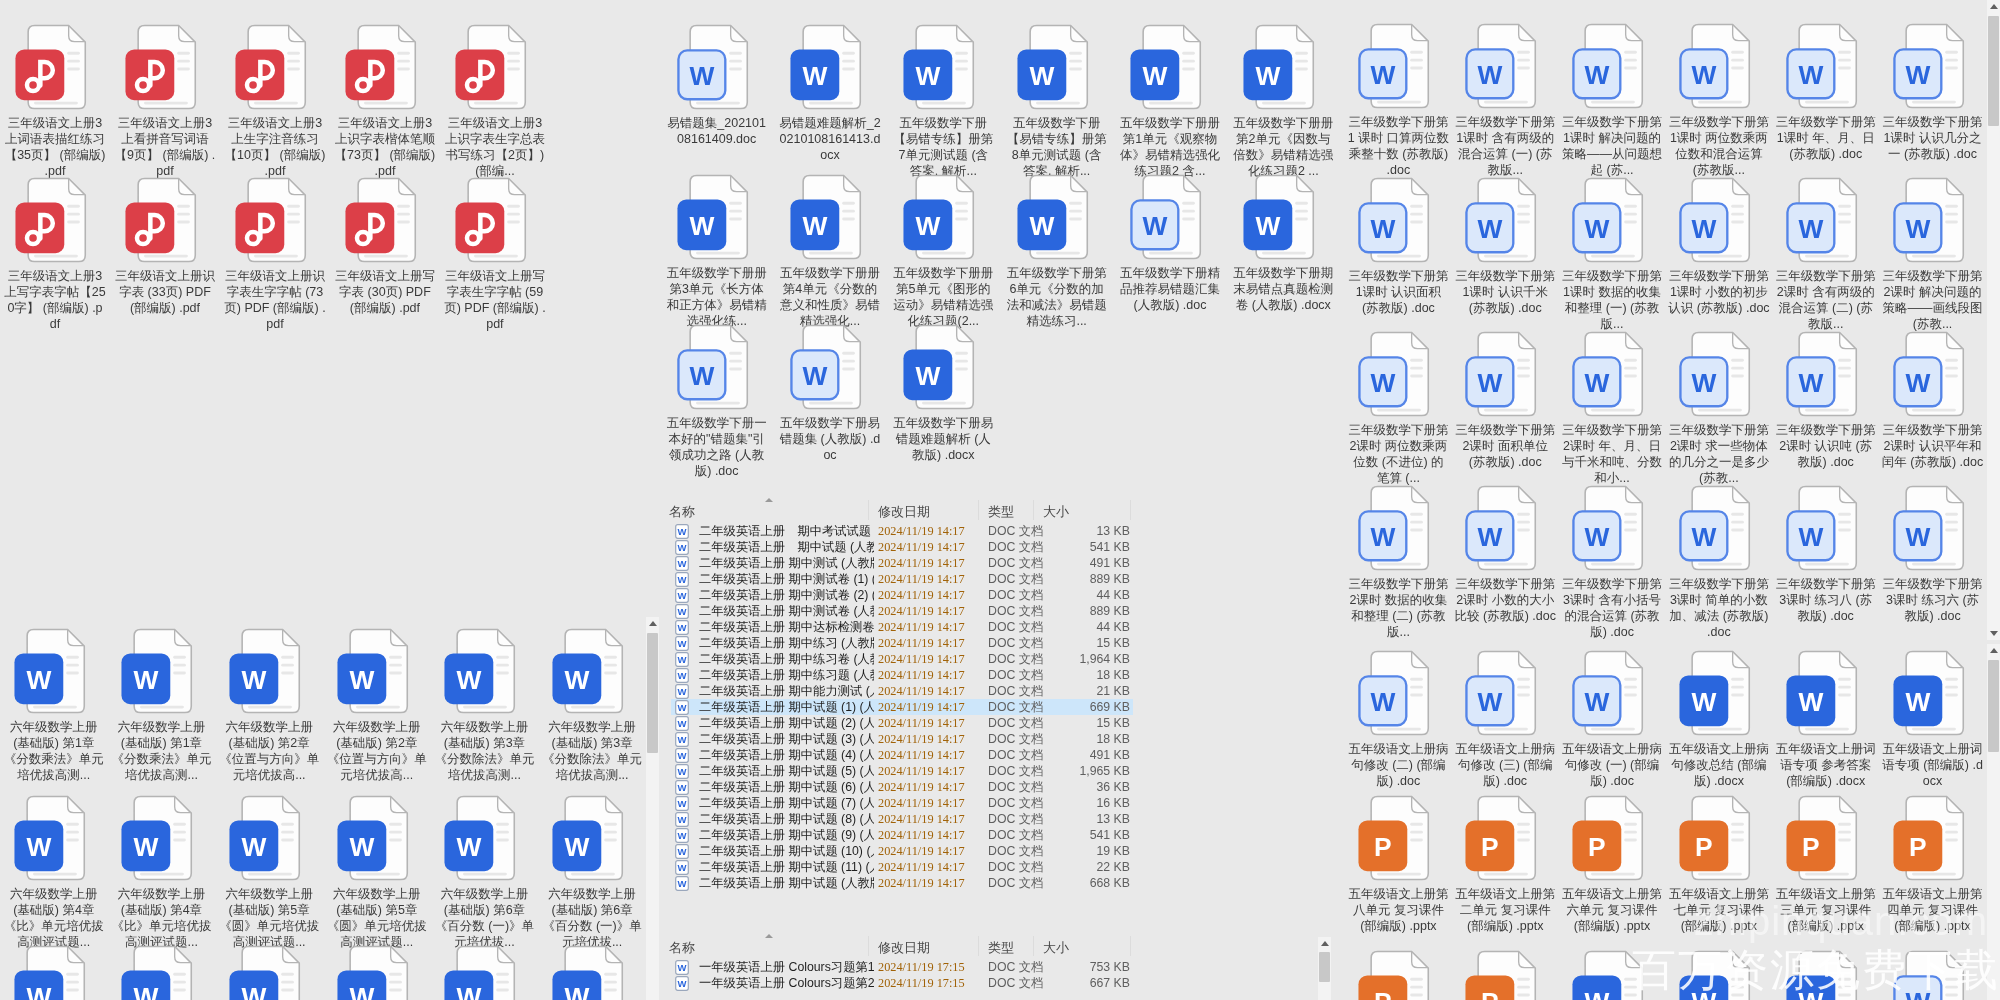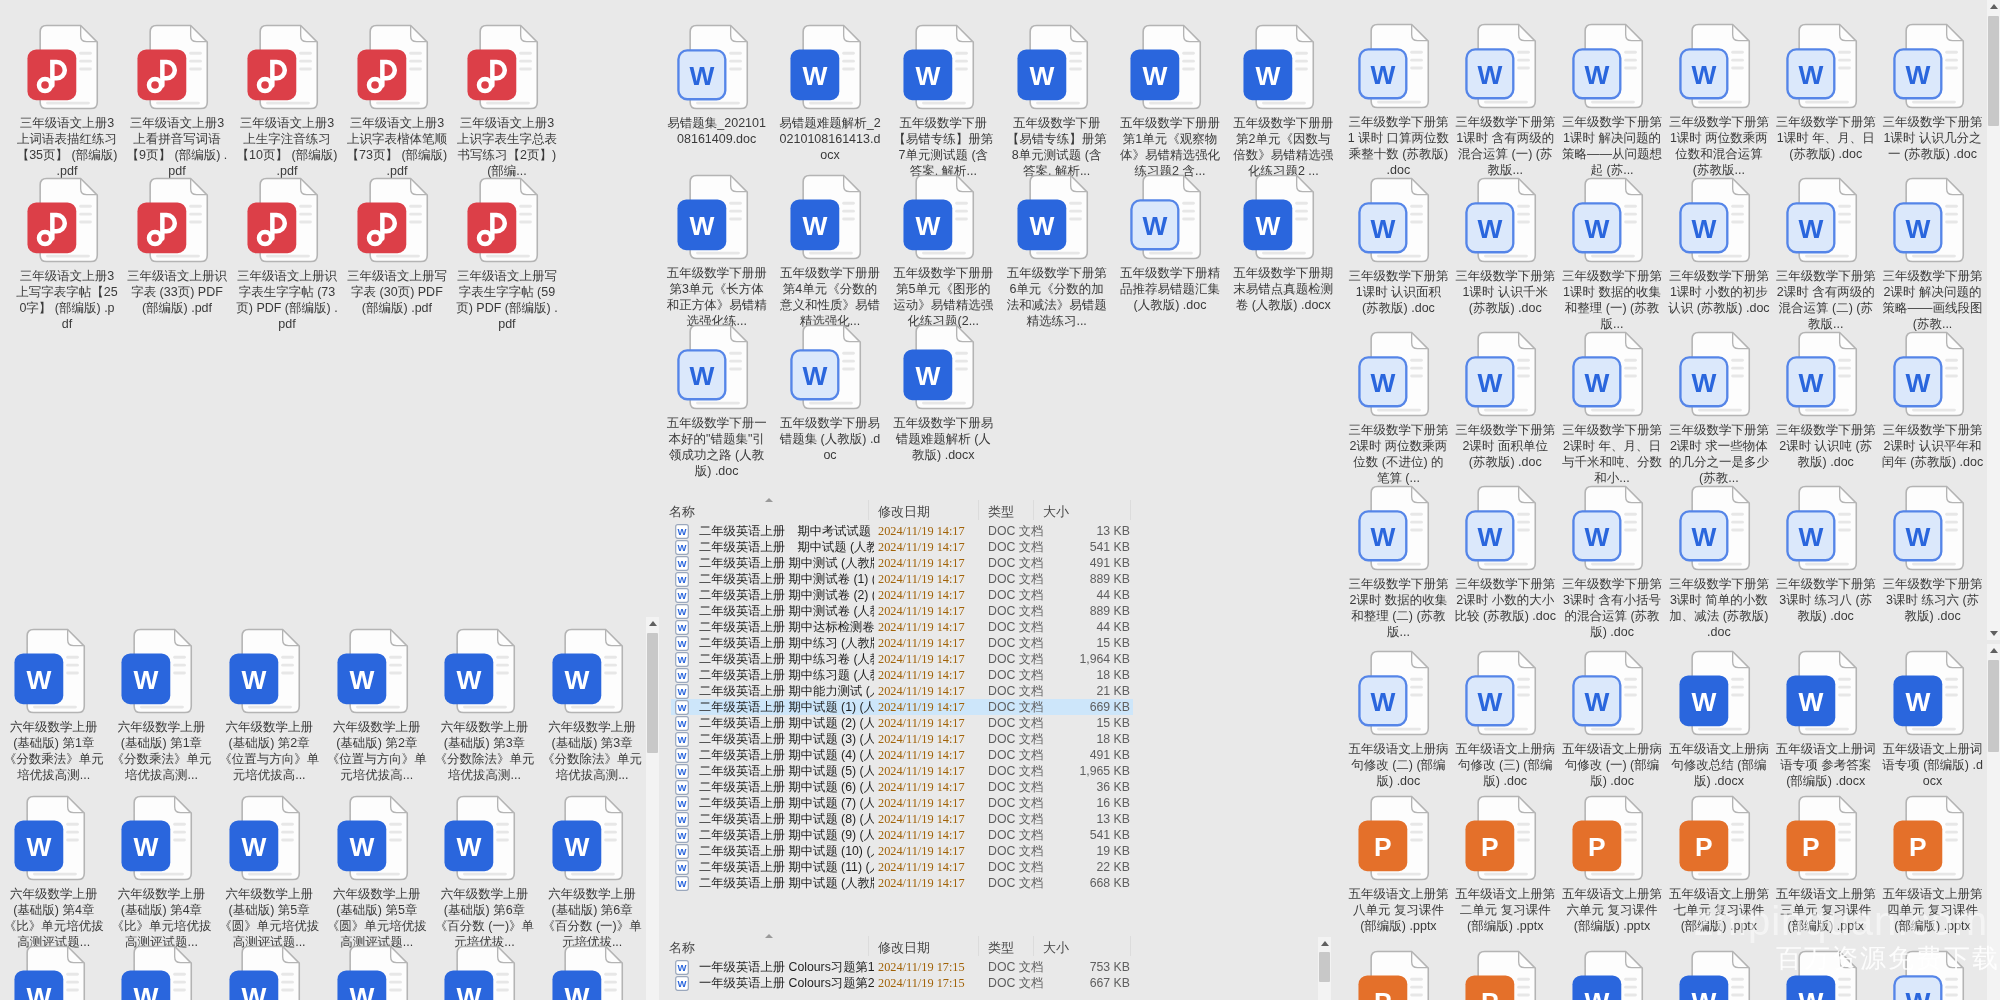--- a/index.html
+++ b/index.html
@@ -40,28 +40,28 @@
   .sbar{position:absolute;width:13px;background:#f3f3f3;}
   .sb-up,.sb-dn{position:absolute;left:0;width:13px;height:13px;background:#f3f3f3;}
   .sb-up::after{content:"";position:absolute;left:2.5px;top:4px;width:0;height:0;
     border-left:4px solid transparent;border-right:4px solid transparent;border-bottom:5px solid #606060;}
   .sb-dn{bottom:0;}
   .sb-dn::after{content:"";position:absolute;left:2.5px;top:4px;width:0;height:0;
     border-left:4px solid transparent;border-right:4px solid transparent;border-top:5px solid #606060;}
   .sb-thumb{position:absolute;left:1px;width:11px;background:#c8c8c8;border-radius:1px;}
   
   .wm1{position:absolute;right:12px;top:899px;font-size:40px;color:rgba(255,255,255,0.52);letter-spacing:1px;z-index:50;}
-  .wm2{position:absolute;right:0px;top:941px;font-size:26px;color:rgba(255,255,255,0.88);letter-spacing:2px;z-index:50;}
+  .wm2{position:absolute;right:0px;top:941px;font-size:44px;color:rgba(255,255,255,0.88);letter-spacing:2px;z-index:50;}
 </style>
 </head>
 <body>
 
 <div id="stage">
 
-  <div class="panel" id="panel-a" style="left:0;top:0;width:660px;height:615px;margin-left:12px;">
+  <div class="panel" id="panel-a" style="left:0;top:0;width:660px;height:615px;">
       <div class="icon-row">
         <div class="cell">
           <svg class="ficon" viewBox="0 0 84 88">
       <path d="M21 1.5 H56 L73 18.5 V80 Q73 86.5 66.5 86.5 H21 Q14.5 86.5 14.5 80 V8 Q14.5 1.5 21 1.5 Z" fill="#fdfdfd" stroke="#b4b4b4" stroke-width="1.6"></path>
     <path d="M56 2 V12 Q56 18 62 18 H72" fill="none" stroke="#b4b4b4" stroke-width="1.4"></path>
             <g stroke="#e7e7e7" stroke-width="3" stroke-linecap="round">
       <line x1="56" y1="30" x2="66" y2="30"></line>
               <line x1="56" y1="38" x2="66" y2="38"></line>
       <line x1="56" y1="46" x2="66" y2="46"></line>
               <line x1="22" y1="81" x2="64" y2="81"></line>

